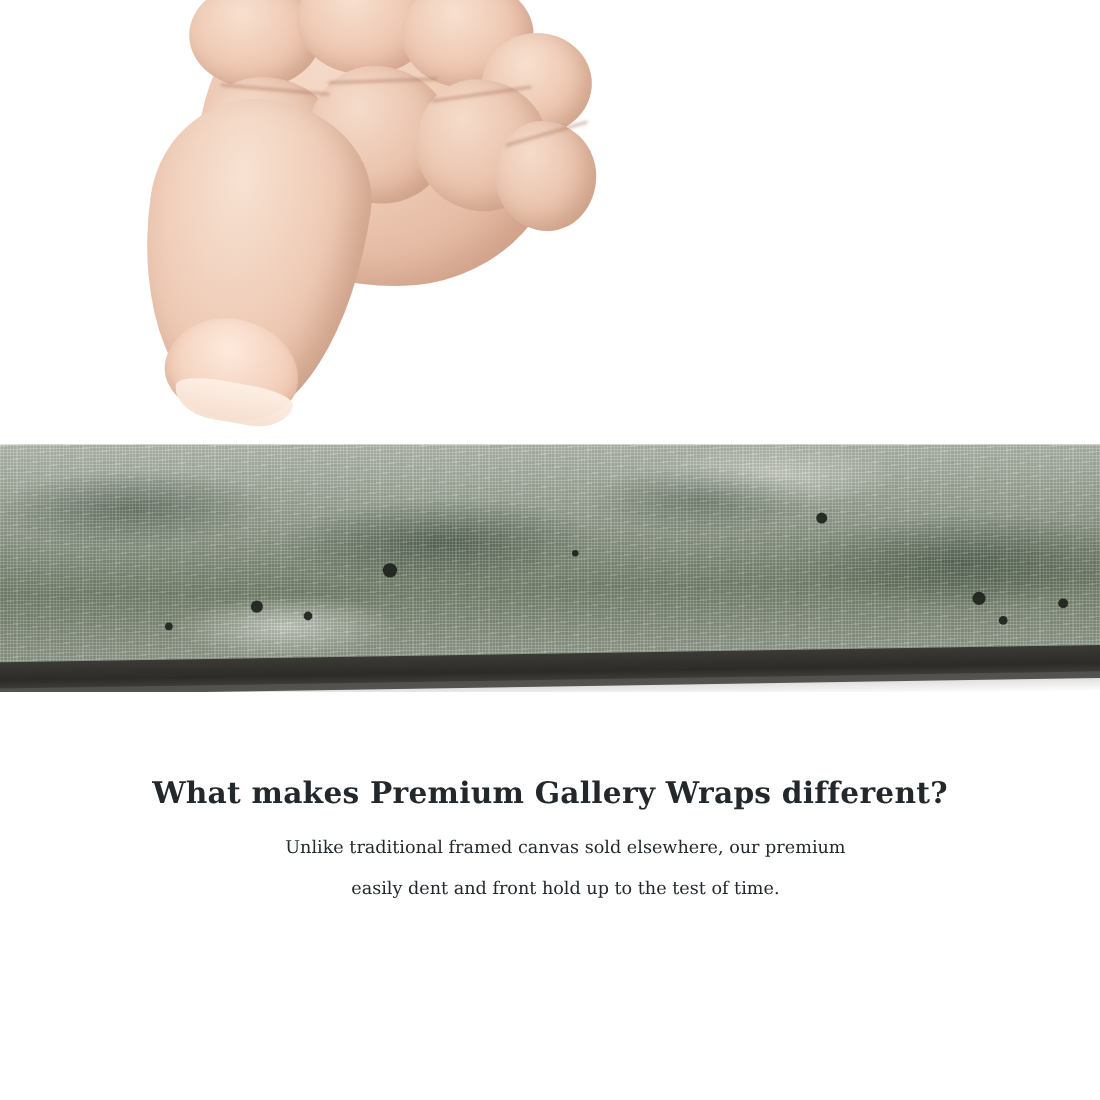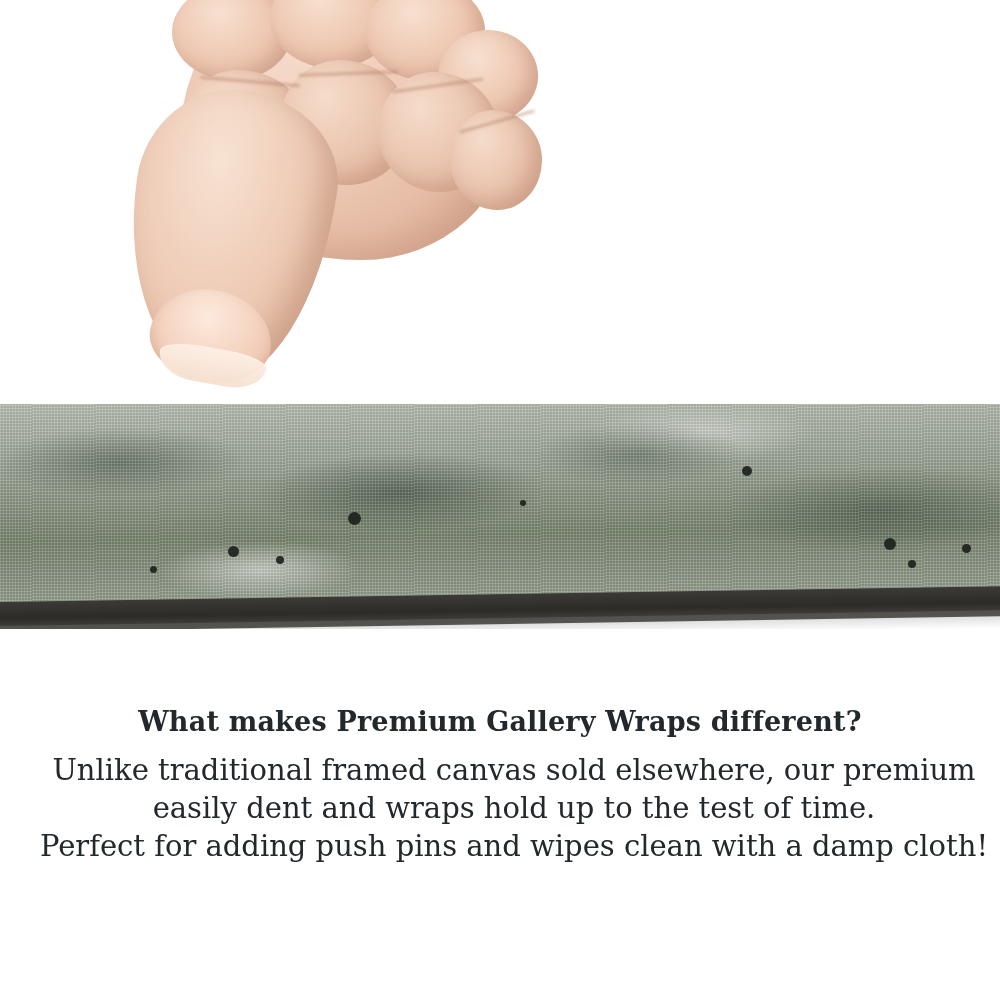--- a/index.html
+++ b/index.html
@@ -195,21 +195,21 @@
     font-family: "DejaVu Serif", serif;
     margin-top: 16px;
   }
   .caption-title {
     font-size: 27px;
     font-weight: bold;
     letter-spacing: 0.2px;
     margin-bottom: 14px;
   }
   .caption-line {
-    font-size: 29px;
+    font-size: 16px;
     line-height: 38px;
     font-weight: normal;
     padding-left: 28px;
   }
 </style>
 </head>
 <body>
 
 <div class="page">
 
@@ -249,17 +249,16 @@
       <div class="speck" style="left:520px; top:96px;  width:6px;  height:6px;"></div>
 
       <div class="strip-bottom"></div>
       <div class="strip-shadow"></div>
     </div>
   </div>
 
   <div class="caption">
     <div class="caption-title">What makes Premium Gallery Wraps different?</div>
     <div class="caption-line">Unlike traditional framed canvas sold elsewhere, our premium</div>
-    <div class="caption-line">easily dent and wraps hold up to the test of time.</div>
-    <div class="caption-line">Perfect for adding push pins and wipes clean with a damp cloth!</div>
+    <div class="caption-line">easily dent and front hold up to the test of time.</div>
   </div>
 
 </div>
 
 </body></html>

